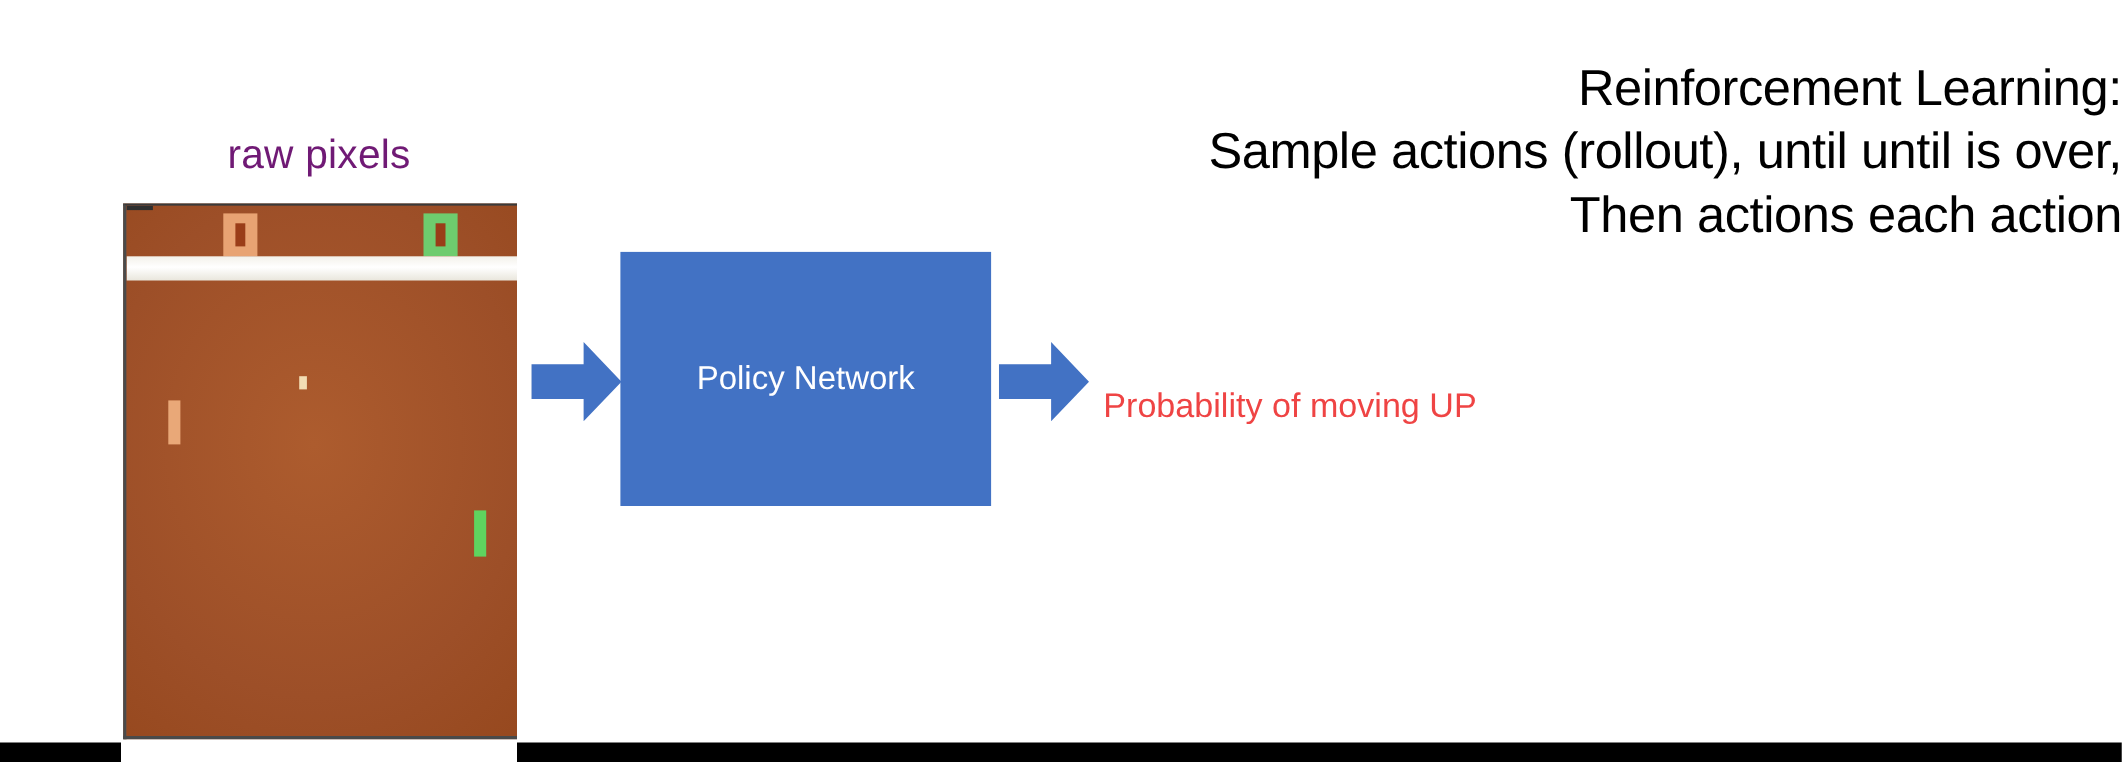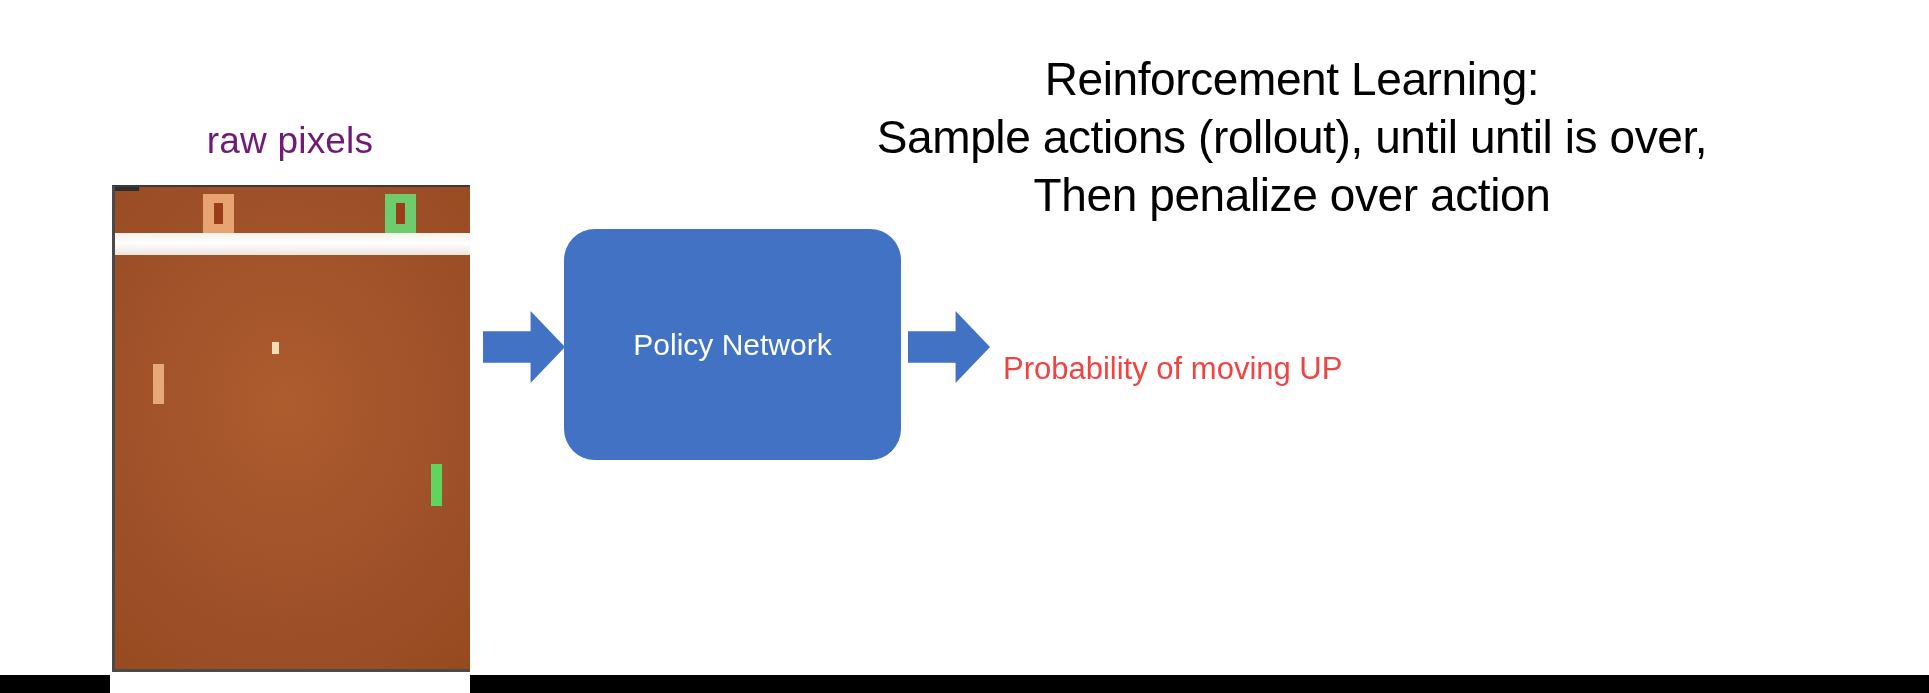--- a/index.html
+++ b/index.html
@@ -123,21 +123,21 @@
     height: 12px;
     background: #f2ddb4;
   }
 
   
   #heading {
     position: absolute;
     left: 655px;
     top: 50px;
     width: 1274px;
-    text-align: center;
+    text-align: right;
     font-family: "Liberation Sans", sans-serif;
     font-size: 46px;
     line-height: 58px;
     color: #000000;
     letter-spacing: -0.4px;
   }
   #heading .heading-line {
     display: block;
     white-space: nowrap;
   }
@@ -173,21 +173,20 @@
   #policy-network-box {
     position: absolute;
     left: 564px;
     top: 229px;
     width: 337px;
     height: 231px;
     background: #4272c4;
     display: flex;
     align-items: center;
     justify-content: center;
-    border-radius: 31px;
   }
   #policy-network-label {
     font-family: "Liberation Sans", sans-serif;
     font-size: 30px;
     color: #ffffff;
     white-space: nowrap;
   }
 
   
   #output-label {
@@ -238,21 +237,21 @@
 
     <div id="pong-divider"></div>
     <div id="pong-paddle-left"></div>
     <div id="pong-paddle-right"></div>
     <div id="pong-ball"></div>
   </div>
 
   <div id="heading">
     <span class="heading-line">Reinforcement Learning:</span>
     <span class="heading-line">Sample actions (rollout), until until is over,</span>
-    <span class="heading-line">Then penalize over action</span>
+    <span class="heading-line">Then actions each action</span>
   </div>
 
   <div id="arrow-input" class="block-arrow"></div>
 
   <div id="policy-network-box">
     <span id="policy-network-label">Policy Network</span>
   </div>
 
   <div id="arrow-output" class="block-arrow"></div>
 

